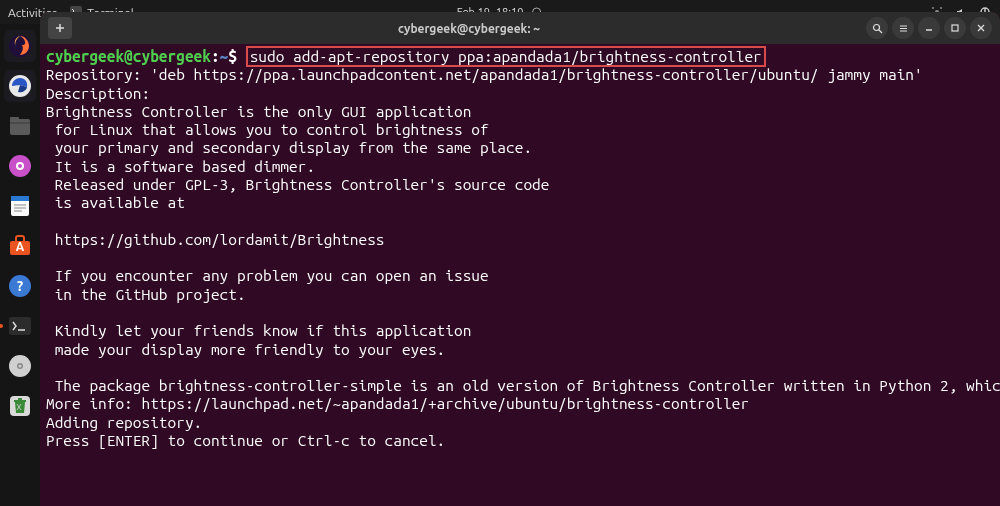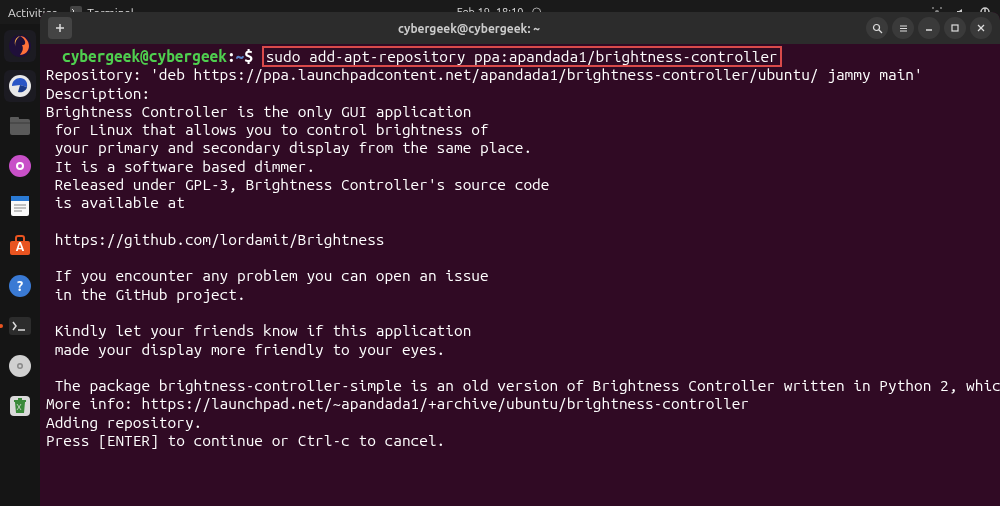--- a/index.html
+++ b/index.html
@@ -105,21 +105,21 @@
     .terminal-body {
       flex: 1;
       padding: 4px 6px 8px 6px;
       font-family: 'Ubuntu Mono', 'Consolas', monospace;
       font-size: 15.5px;
       line-height: 1.18;
       color: #ffffff;
       white-space: pre;
       overflow: hidden;
     }
-    .prompt-user { color: #4fcf4f; font-weight: bold; margin-left: 16px; }
+    .prompt-user { color: #4fcf4f; font-weight: bold; }
     .prompt-colon { color: #ffffff; font-weight: bold; }
     .prompt-path { color: #5a84c8; font-weight: bold; }
     .prompt-dollar { color: #ffffff; font-weight: bold; }
     .highlighted-cmd {
       border: 2px solid #d94a4a;
       padding: 0 2px;
       display: inline;
     }
   </style>
 </head>

